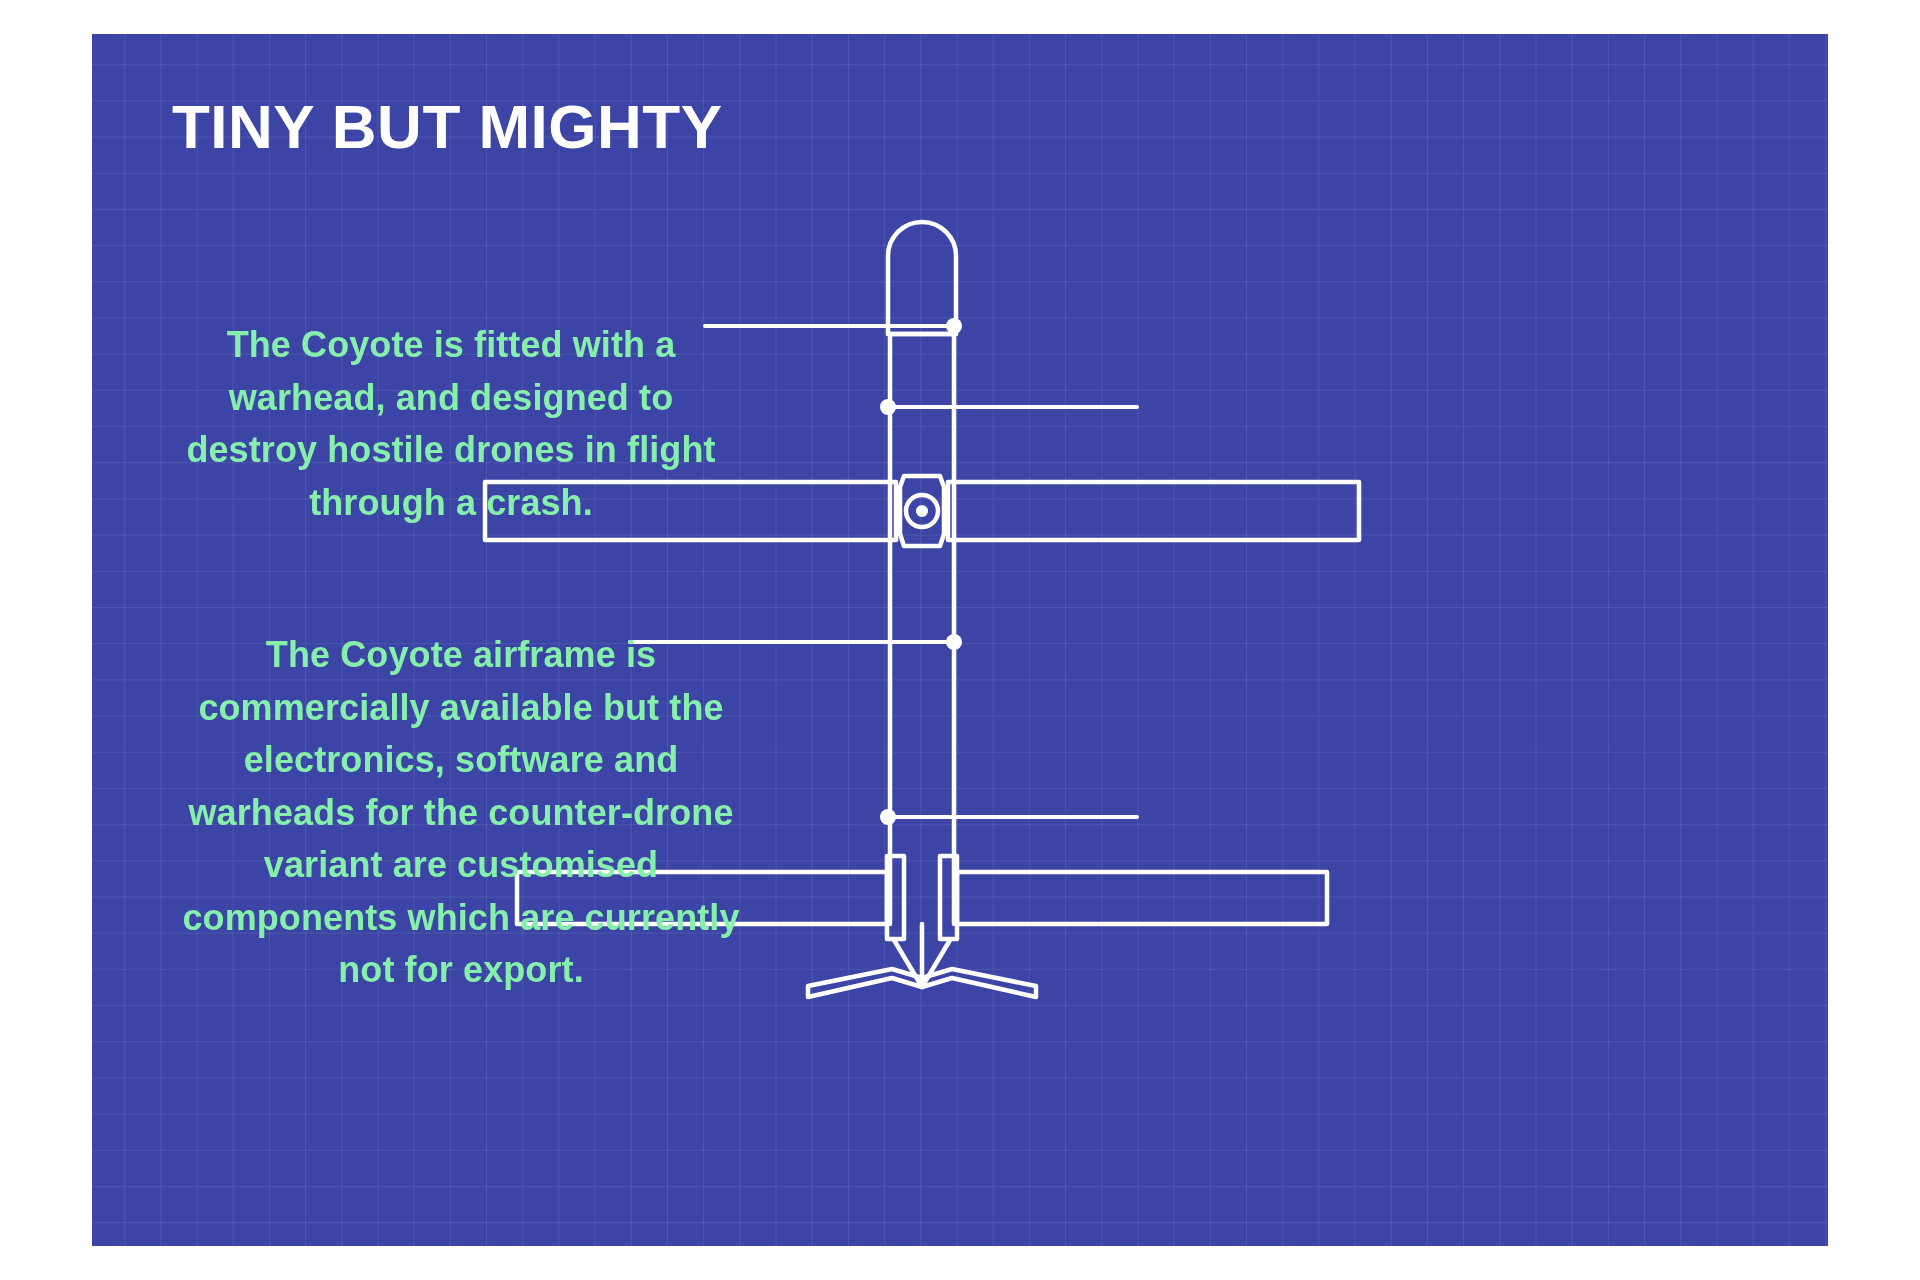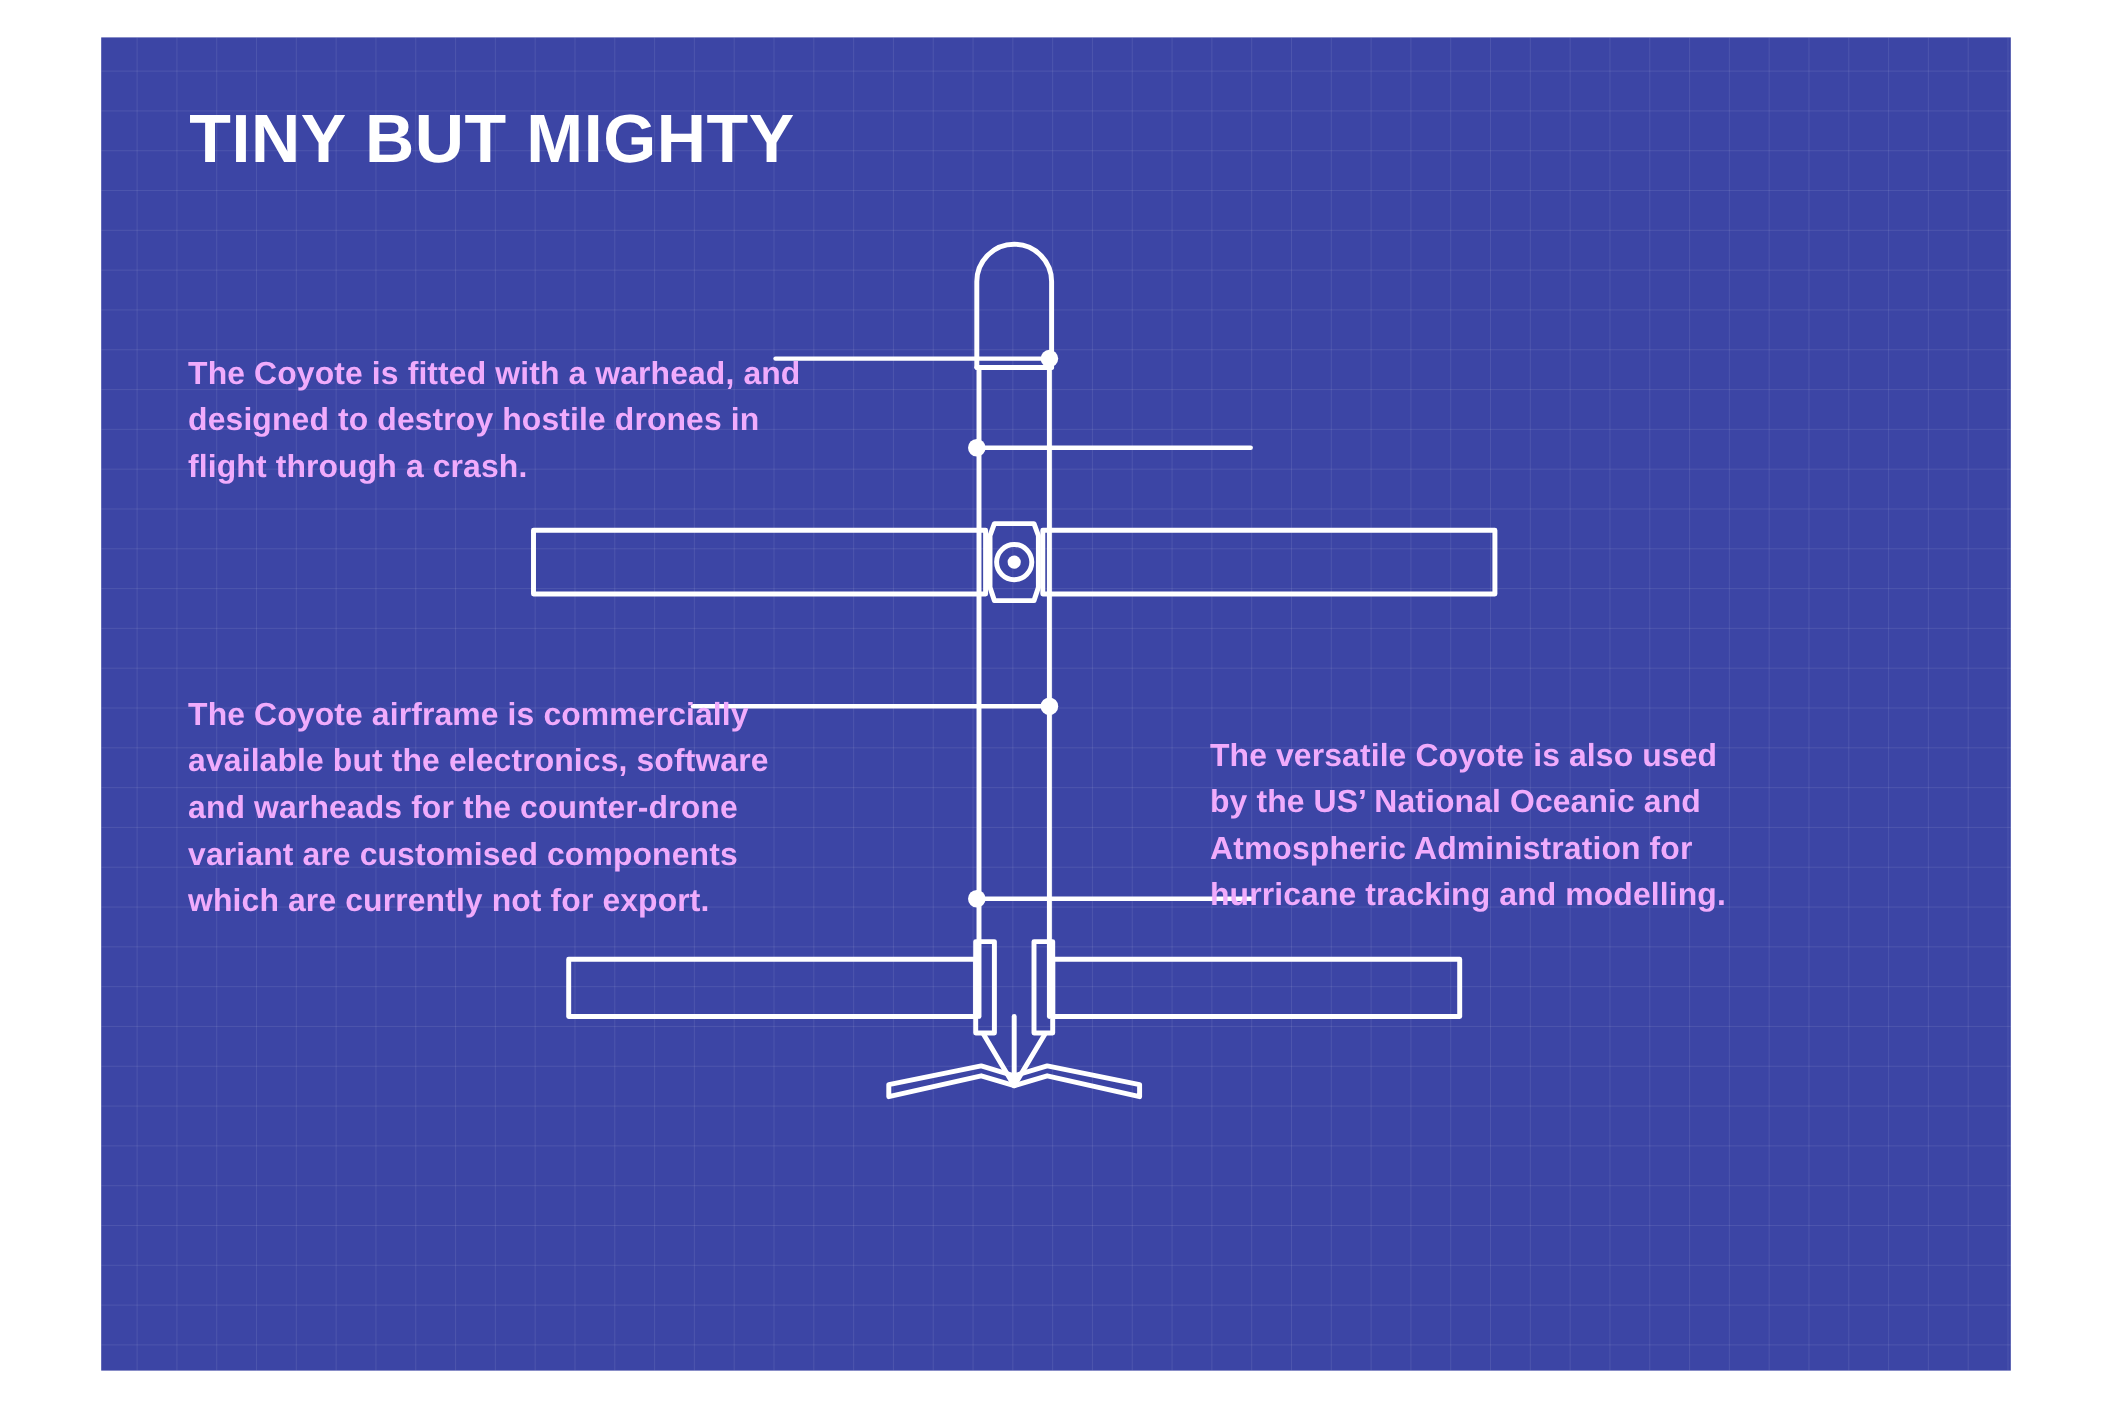--- a/index.html
+++ b/index.html
@@ -54,25 +54,26 @@
     font-size: 62px;
     font-weight: bold;
     letter-spacing: 0.5px;
     line-height: 1;
     white-space: nowrap;
   }
 
   
   .callout {
     position: absolute;
-    color: #f0abfc;
-    font-size: 29px;
+    color: #86efac;
+    font-size: 36px;
     font-weight: bold;
     line-height: 1.46;
     letter-spacing: 0.1px;
+    text-align: center;
   }
   #callout-tl { left: 79px; top: 285px;  width: 560px; }
   #callout-tr { left: 1008px; top: 285px; width: 420px; }
   #callout-bl { left: 79px; top: 595px;  width: 580px; }
   #callout-br { left: 1008px; top: 632px; width: 470px; }
 
   
   #drone {
     position: absolute;
     left: 0;
@@ -131,16 +132,15 @@
       </g>
     </svg>
 
     <div id="title">TINY BUT MIGHTY</div>
 
     <div class="callout" id="callout-tl">The Coyote is fitted with a warhead, and designed to destroy hostile drones in flight through a crash.</div>
 
 
     <div class="callout" id="callout-bl">The Coyote airframe is commercially available but the electronics, software and warheads for the counter-drone variant are customised components which are currently not for export.</div>
 
-    <div class="callout" id="callout-br">The versatile Coyote is also used by the US’ National Oceanic and Atmospheric Administration for hurricane tracking and modelling.</div>
 
   </div>
 </div>
 
 </body></html>

